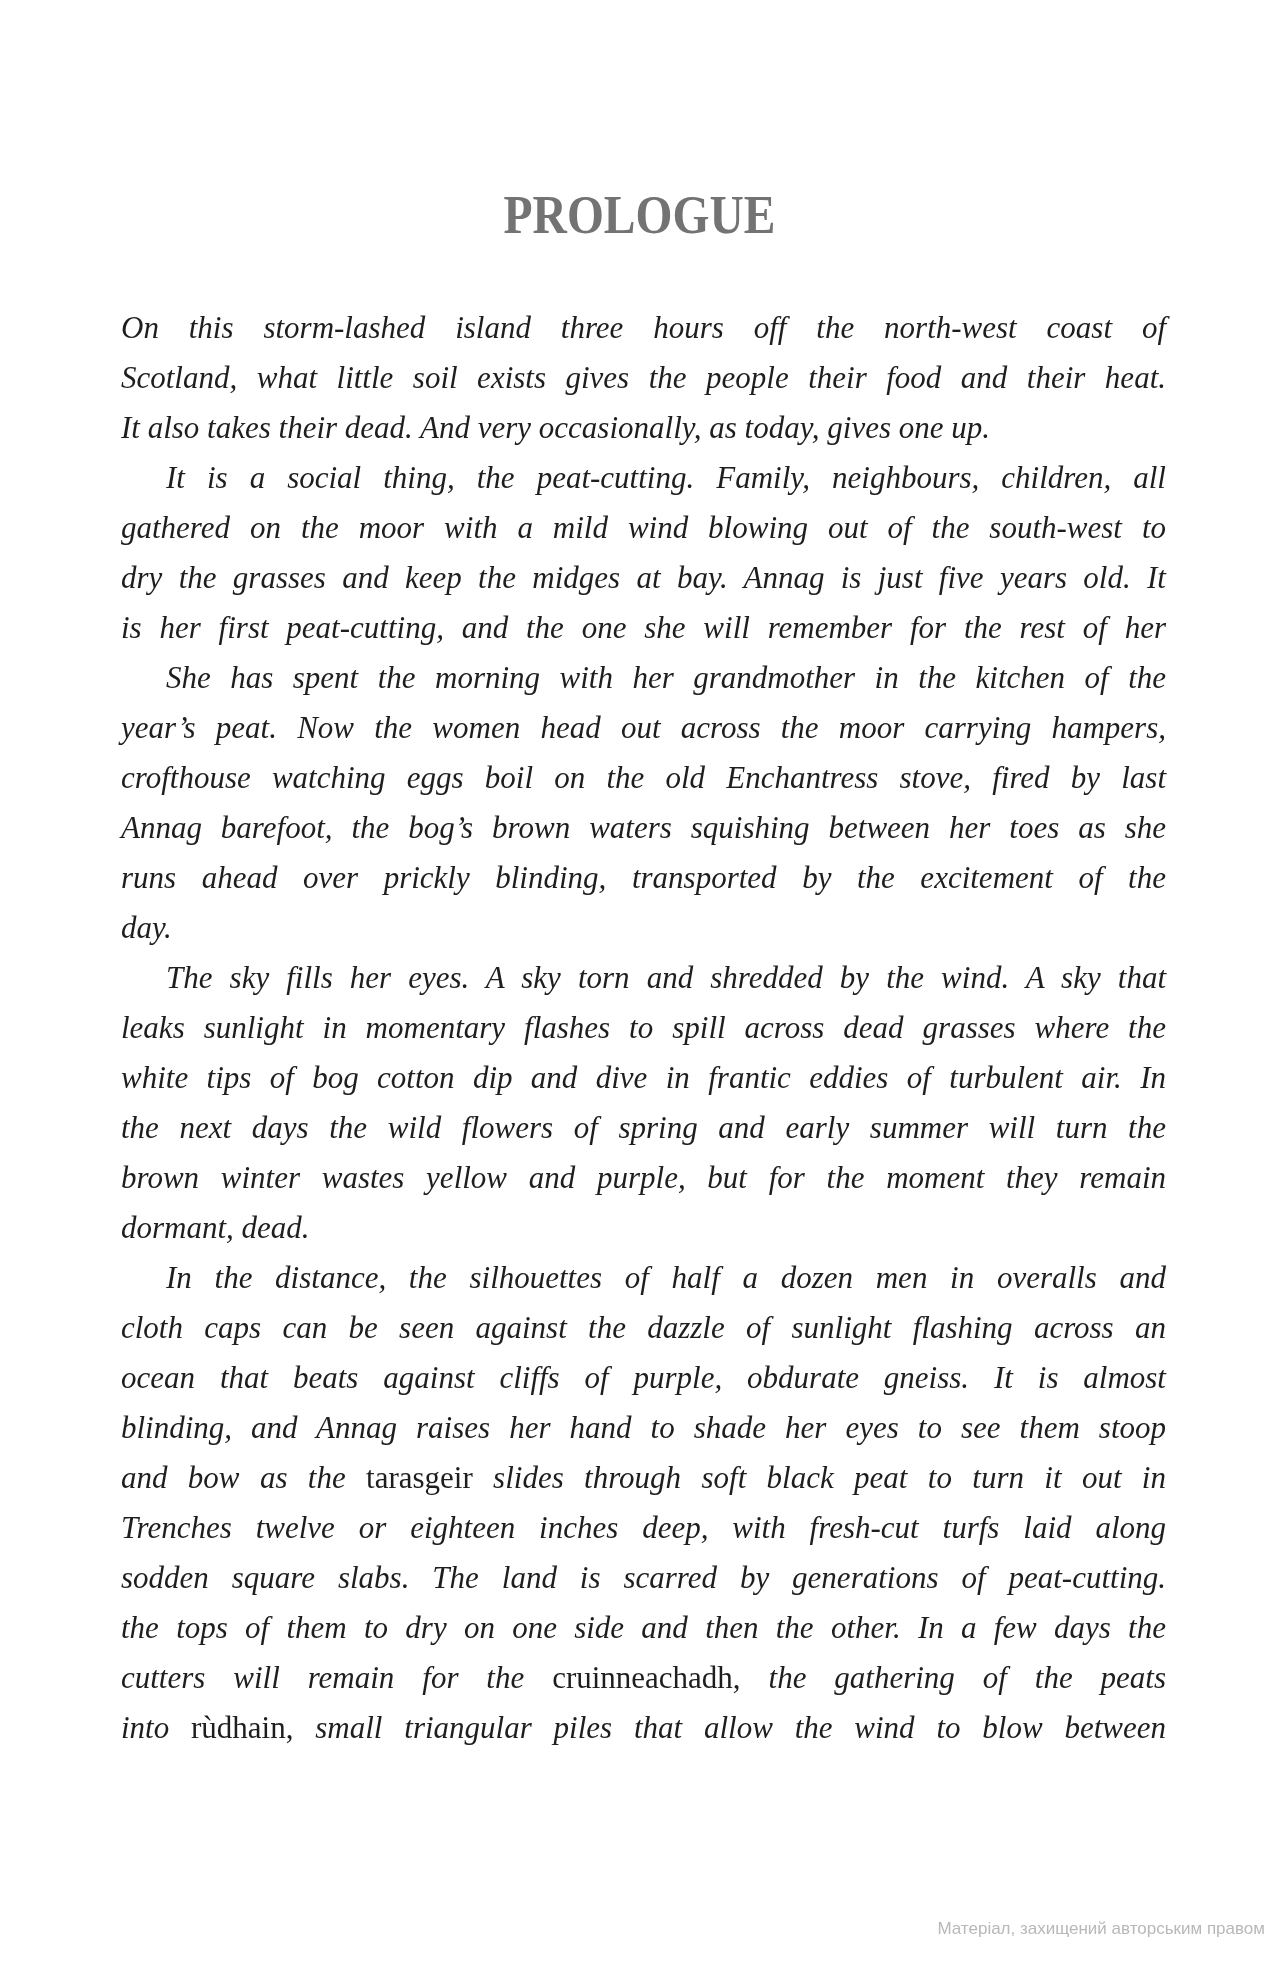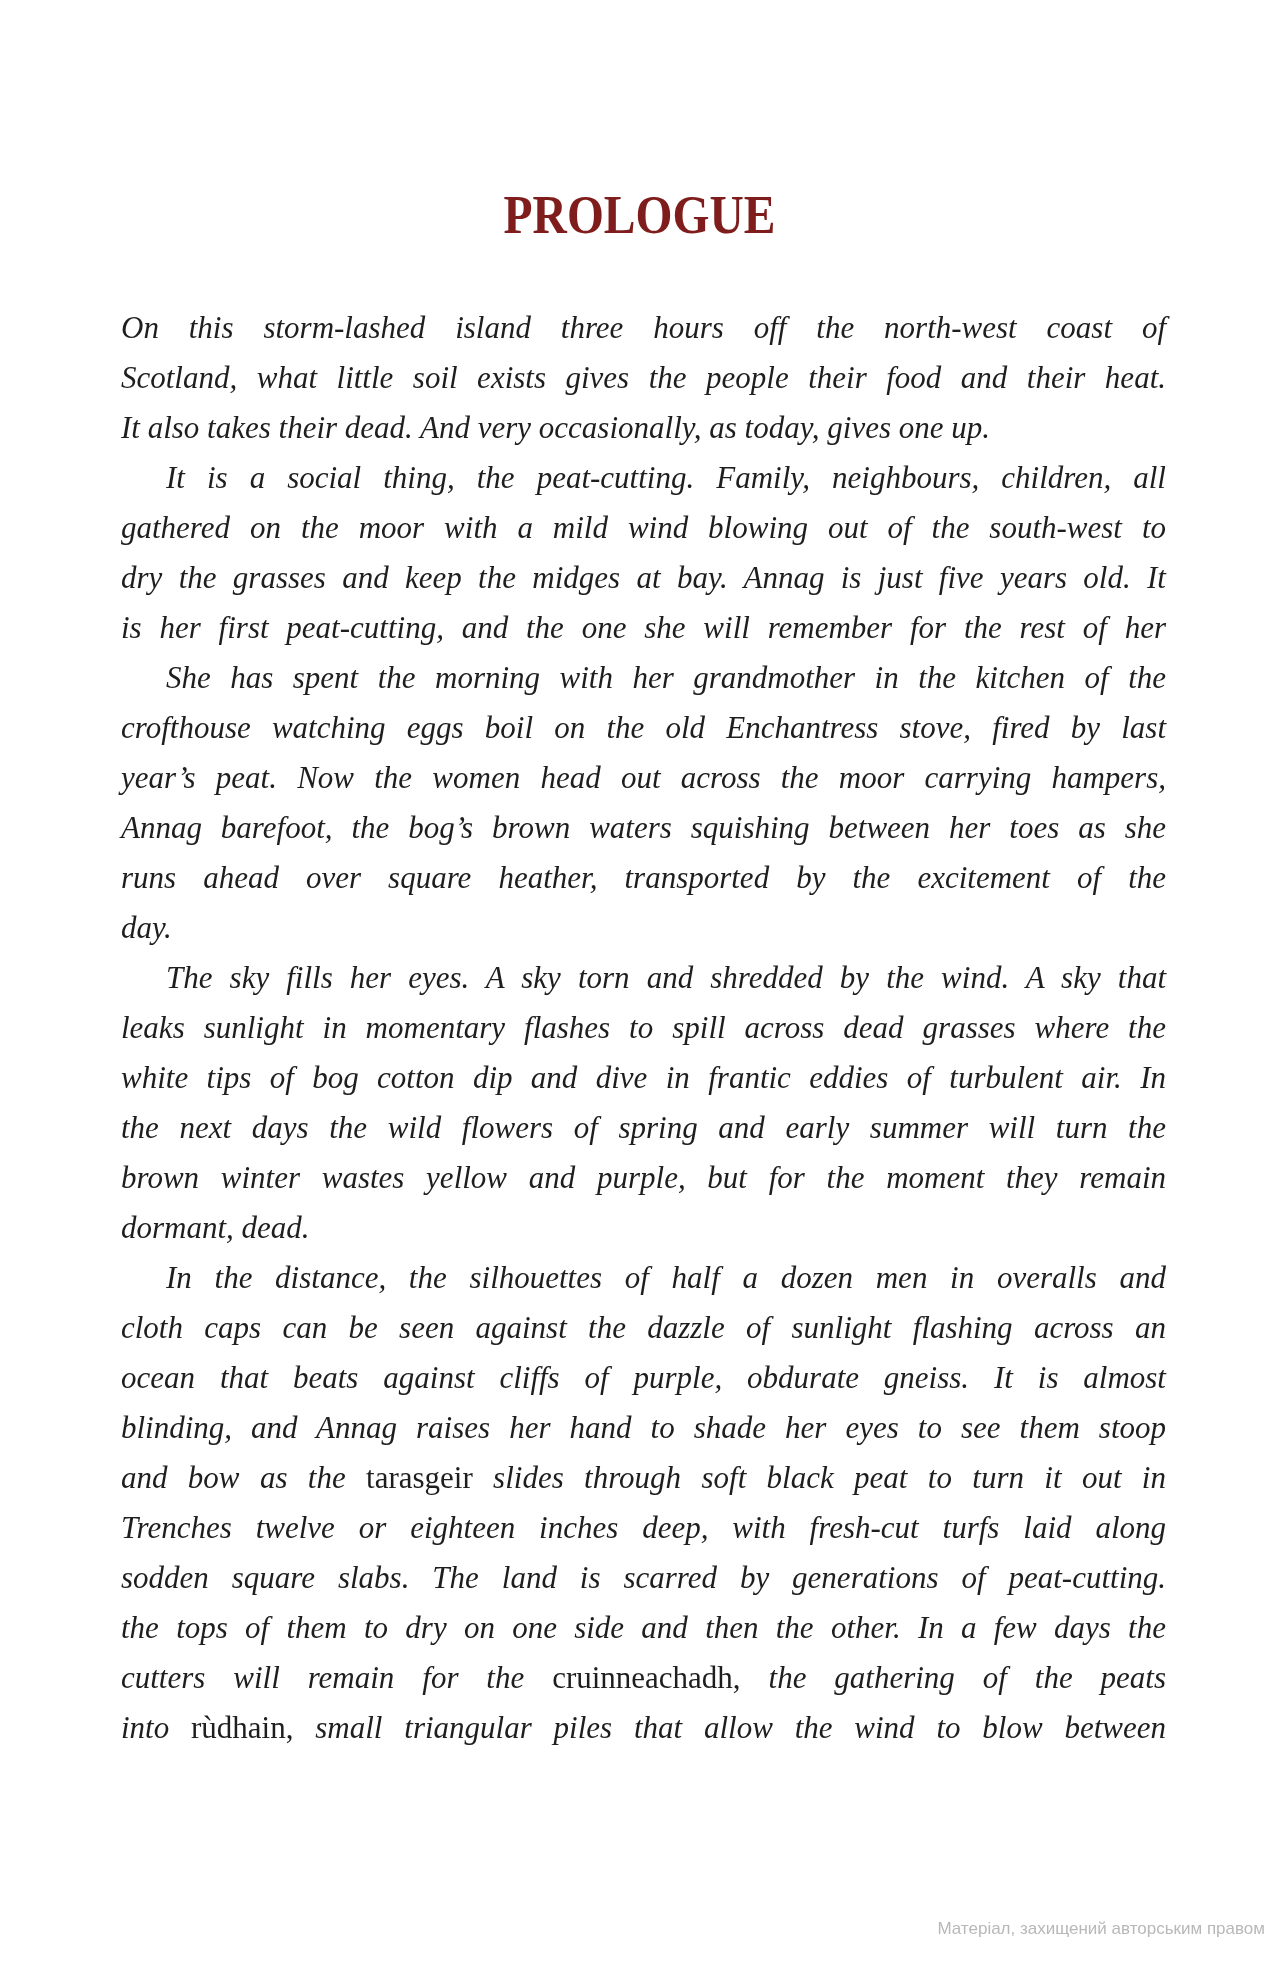--- a/index.html
+++ b/index.html
@@ -20,21 +20,21 @@
     top: 188px;
     left: 0;
     right: 0;
     margin: 0;
     text-align: center;
     font-family: "Liberation Serif", serif;
     font-weight: bold;
     font-style: normal;
     font-size: 54px;
     line-height: 54px;
-    color: #7f1d1d;
+    color: #737373;
     letter-spacing: 0px;
   }
   .chapter-title .squeeze {
     display: inline-block;
     transform: scaleX(0.88);
     transform-origin: 50% 50%;
   }
   .text-column {
     position: absolute;
     top: 303px;
@@ -81,24 +81,24 @@
   <h1 class="chapter-title"><span class="squeeze">PROLOGUE</span></h1>
   <div class="text-column" id="text-column">
       <div class="line"><span>On this storm-lashed island three hours off the north-west coast of</span></div>
       <div class="line"><span>Scotland, what little soil exists gives the people their food and their heat.</span></div>
       <div class="line end"><span>It also takes their dead. And very occasionally, as today, gives one up.</span></div>
       <div class="line indent"><span>It is a social thing, the peat-cutting. Family, neighbours, children, all</span></div>
       <div class="line"><span>gathered on the moor with a mild wind blowing out of the south-west to</span></div>
       <div class="line"><span>dry the grasses and keep the midges at bay. Annag is just five years old. It</span></div>
       <div class="line"><span>is her first peat-cutting, and the one she will remember for the rest of her</span></div>
       <div class="line indent"><span>She has spent the morning with her grandmother in the kitchen of the</span></div>
+      <div class="line"><span>year’s peat. Now the women head out across the moor carrying hampers,</span></div>
       <div class="line"><span>crofthouse watching eggs boil on the old Enchantress stove, fired by last</span></div>
-      <div class="line"><span>year’s peat. Now the women head out across the moor carrying hampers,</span></div>
       <div class="line"><span>Annag barefoot, the bog’s brown waters squishing between her toes as she</span></div>
-      <div class="line"><span>runs ahead over square heather, transported by the excitement of the</span></div>
+      <div class="line"><span>runs ahead over prickly blinding, transported by the excitement of the</span></div>
       <div class="line end"><span>day.</span></div>
       <div class="line indent"><span>The sky fills her eyes. A sky torn and shredded by the wind. A sky that</span></div>
       <div class="line"><span>leaks sunlight in momentary flashes to spill across dead grasses where the</span></div>
       <div class="line"><span>white tips of bog cotton dip and dive in frantic eddies of turbulent air. In</span></div>
       <div class="line"><span>the next days the wild flowers of spring and early summer will turn the</span></div>
       <div class="line"><span>brown winter wastes yellow and purple, but for the moment they remain</span></div>
       <div class="line end"><span>dormant, dead.</span></div>
       <div class="line indent"><span>In the distance, the silhouettes of half a dozen men in overalls and</span></div>
       <div class="line"><span>cloth caps can be seen against the dazzle of sunlight flashing across an</span></div>
       <div class="line"><span>ocean that beats against cliffs of purple, obdurate gneiss. It is almost</span></div>

